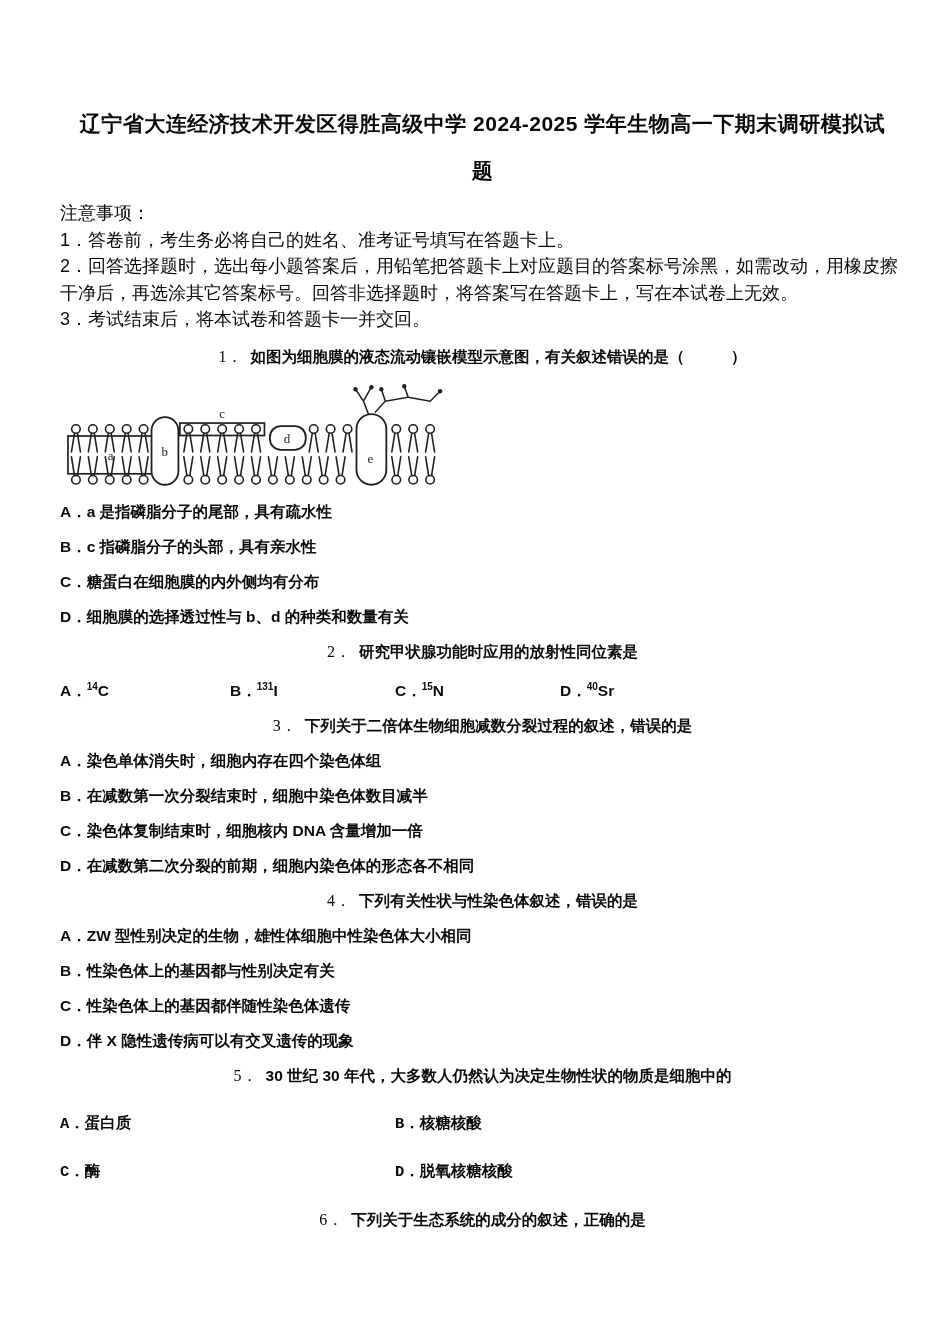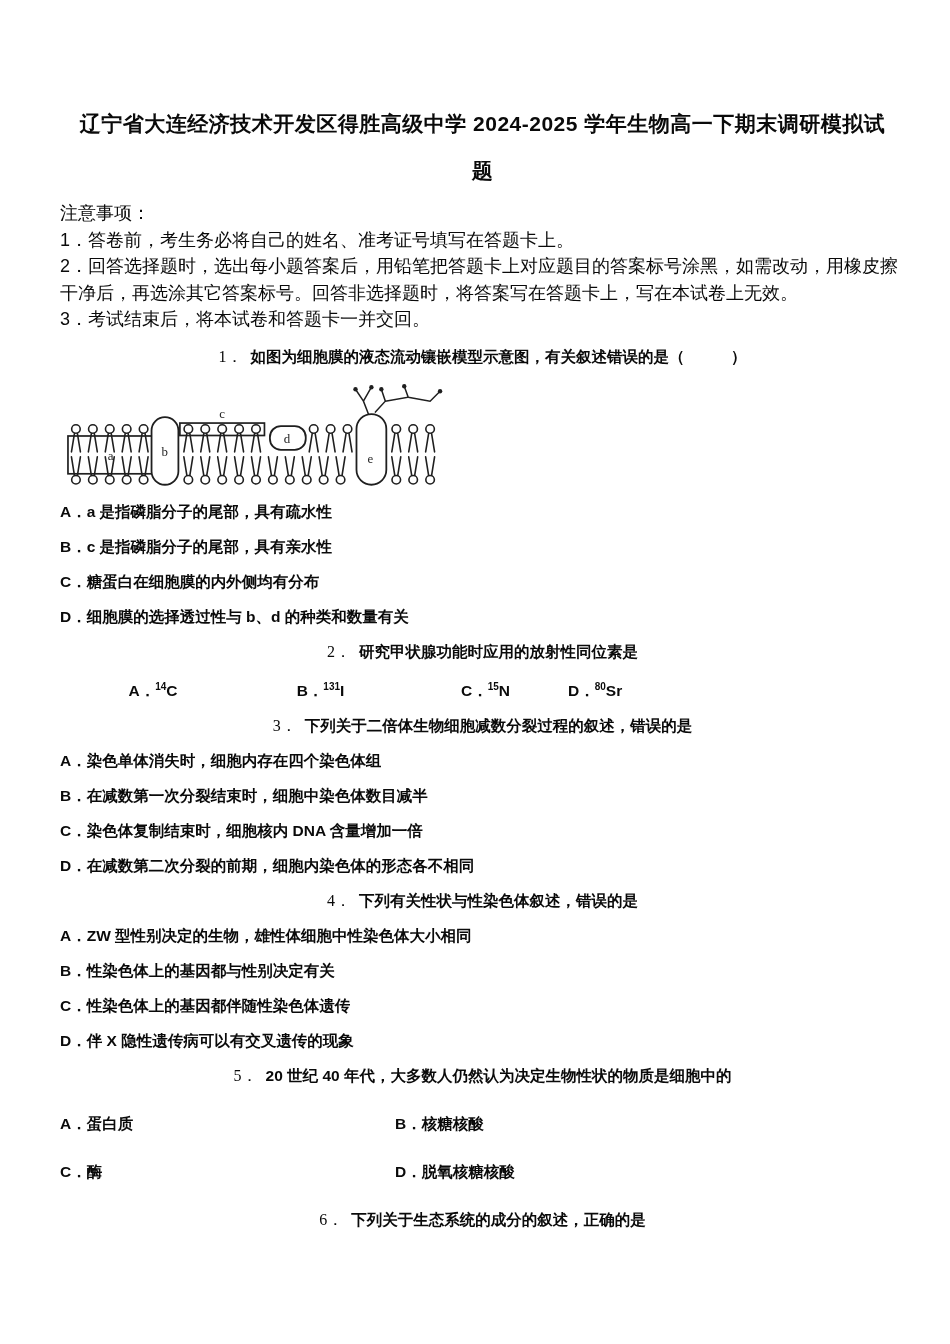--- a/index.html
+++ b/index.html
@@ -9,25 +9,25 @@
         padding:100px 45px 0 60px;}
   .title{font-size:21px;font-weight:700;text-align:center;line-height:47px;
          letter-spacing:.5px;margin:0 10px 6px 10px;}
   .notice{font-size:18px;font-weight:400;line-height:26.5px;}
   .notice p{margin:0;}
   .section-heading{font-size:15.5px;font-weight:700;margin-top:14px;line-height:22px;}
   .qline{font-size:15.5px;font-weight:700;line-height:22px;margin:13px 0;text-align:center;}
   .qnum{font-family:"Liberation Serif",serif;font-weight:400;font-size:16px;
         margin-right:8px;}
   .opt{font-size:15.5px;font-weight:700;line-height:22px;margin:13px 0;}
-  .optrow{display:flex;margin:13px 8px;text-align:center;}
+  .optrow{display:flex;margin:13px 0;}
   .optrow .opt2{font-size:15.5px;font-weight:700;line-height:22px;}
   .w1{width:170px;} .w2{width:165px;} .w3{width:165px;}
   .opt2 sup{font-size:10px;font-weight:700;}
-  .optgrid{display:grid;grid-template-columns:335px 1fr;}
+  .optgrid{display:grid;grid-template-columns:335px 1fr;font-family:Liberation Mono, monospace;}
   .optgrid .opt{margin:13px 0;}
   .diagram-wrap{margin:6px 0 12px 2px;}
   svg{display:block;}
   .mem-stroke{stroke:#1f1f1f;fill:none;stroke-width:1.6;stroke-linecap:round;}
   .mem-head{stroke:#1f1f1f;fill:#ffffff;stroke-width:1.6;}
   .mem-box{stroke:#1f1f1f;fill:none;stroke-width:1.7;}
   .mem-capsule{stroke:#1f1f1f;fill:#ffffff;stroke-width:1.8;}
   .mem-branch{stroke:#1f1f1f;fill:none;stroke-width:1.5;stroke-linecap:round;}
   .mem-dot{fill:#1f1f1f;}
   .mem-label{font-family:"Liberation Serif",serif;font-size:13px;fill:#1f1f1f;}
@@ -121,34 +121,34 @@
 
         <text class="mem-label" x="46" y="79">a</text>
         <text class="mem-label" x="100" y="75">b</text>
         <text class="mem-label" x="158" y="37">c</text>
         <text class="mem-label" x="223" y="62">d</text>
         <text class="mem-label" x="307" y="82">e</text>
       </svg>
     </div>
 
     <div class="opt">A．a 是指磷脂分子的尾部，具有疏水性</div>
-    <div class="opt">B．c 是指磷脂分子的尾部，具有亲水性</div>
+    <div class="opt">B．c 指磷脂分子的头部，具有亲水性</div>
     <div class="opt">C．糖蛋白在细胞膜的内外侧均有分布</div>
     <div class="opt">D．细胞膜的选择透过性与 b、d 的种类和数量有关</div>
   </div>
 
   <div>
     <div class="qline">
       <span class="qnum">2．</span><span>研究甲状腺功能时应用的放射性同位素是</span>
     </div>
     <div class="optrow">
       <div class="opt2 w1"><span>A．</span><sup>14</sup><span>C</span></div>
       <div class="opt2 w2"><span>B．</span><sup>131</sup><span>I</span></div>
       <div class="opt2 w3"><span>C．</span><sup>15</sup><span>N</span></div>
-      <div class="opt2"><span>D．</span><sup>80</sup><span>Sr</span></div>
+      <div class="opt2"><span>D．</span><sup>40</sup><span>Sr</span></div>
     </div>
   </div>
 
   <div>
     <div class="qline">
       <span class="qnum">3．</span><span>下列关于二倍体生物细胞减数分裂过程的叙述，错误的是</span>
     </div>
     <div class="opt">A．染色单体消失时，细胞内存在四个染色体组</div>
     <div class="opt">B．在减数第一次分裂结束时，细胞中染色体数目减半</div>
     <div class="opt">C．染色体复制结束时，细胞核内 DNA 含量增加一倍</div>
@@ -160,21 +160,21 @@
       <span class="qnum">4．</span><span>下列有关性状与性染色体叙述，错误的是</span>
     </div>
     <div class="opt">A．ZW 型性别决定的生物，雄性体细胞中性染色体大小相同</div>
     <div class="opt">B．性染色体上的基因都与性别决定有关</div>
     <div class="opt">C．性染色体上的基因都伴随性染色体遗传</div>
     <div class="opt">D．伴 X 隐性遗传病可以有交叉遗传的现象</div>
   </div>
 
   <div>
     <div class="qline">
-      <span class="qnum">5．</span><span>20 世纪 40 年代，大多数人仍然认为决定生物性状的物质是细胞中的</span>
+      <span class="qnum">5．</span><span>30 世纪 30 年代，大多数人仍然认为决定生物性状的物质是细胞中的</span>
     </div>
     <div class="optgrid">
       <div class="opt">A．蛋白质</div>
       <div class="opt">B．核糖核酸</div>
       <div class="opt">C．酶</div>
       <div class="opt">D．脱氧核糖核酸</div>
     </div>
   </div>
 
   <div>

